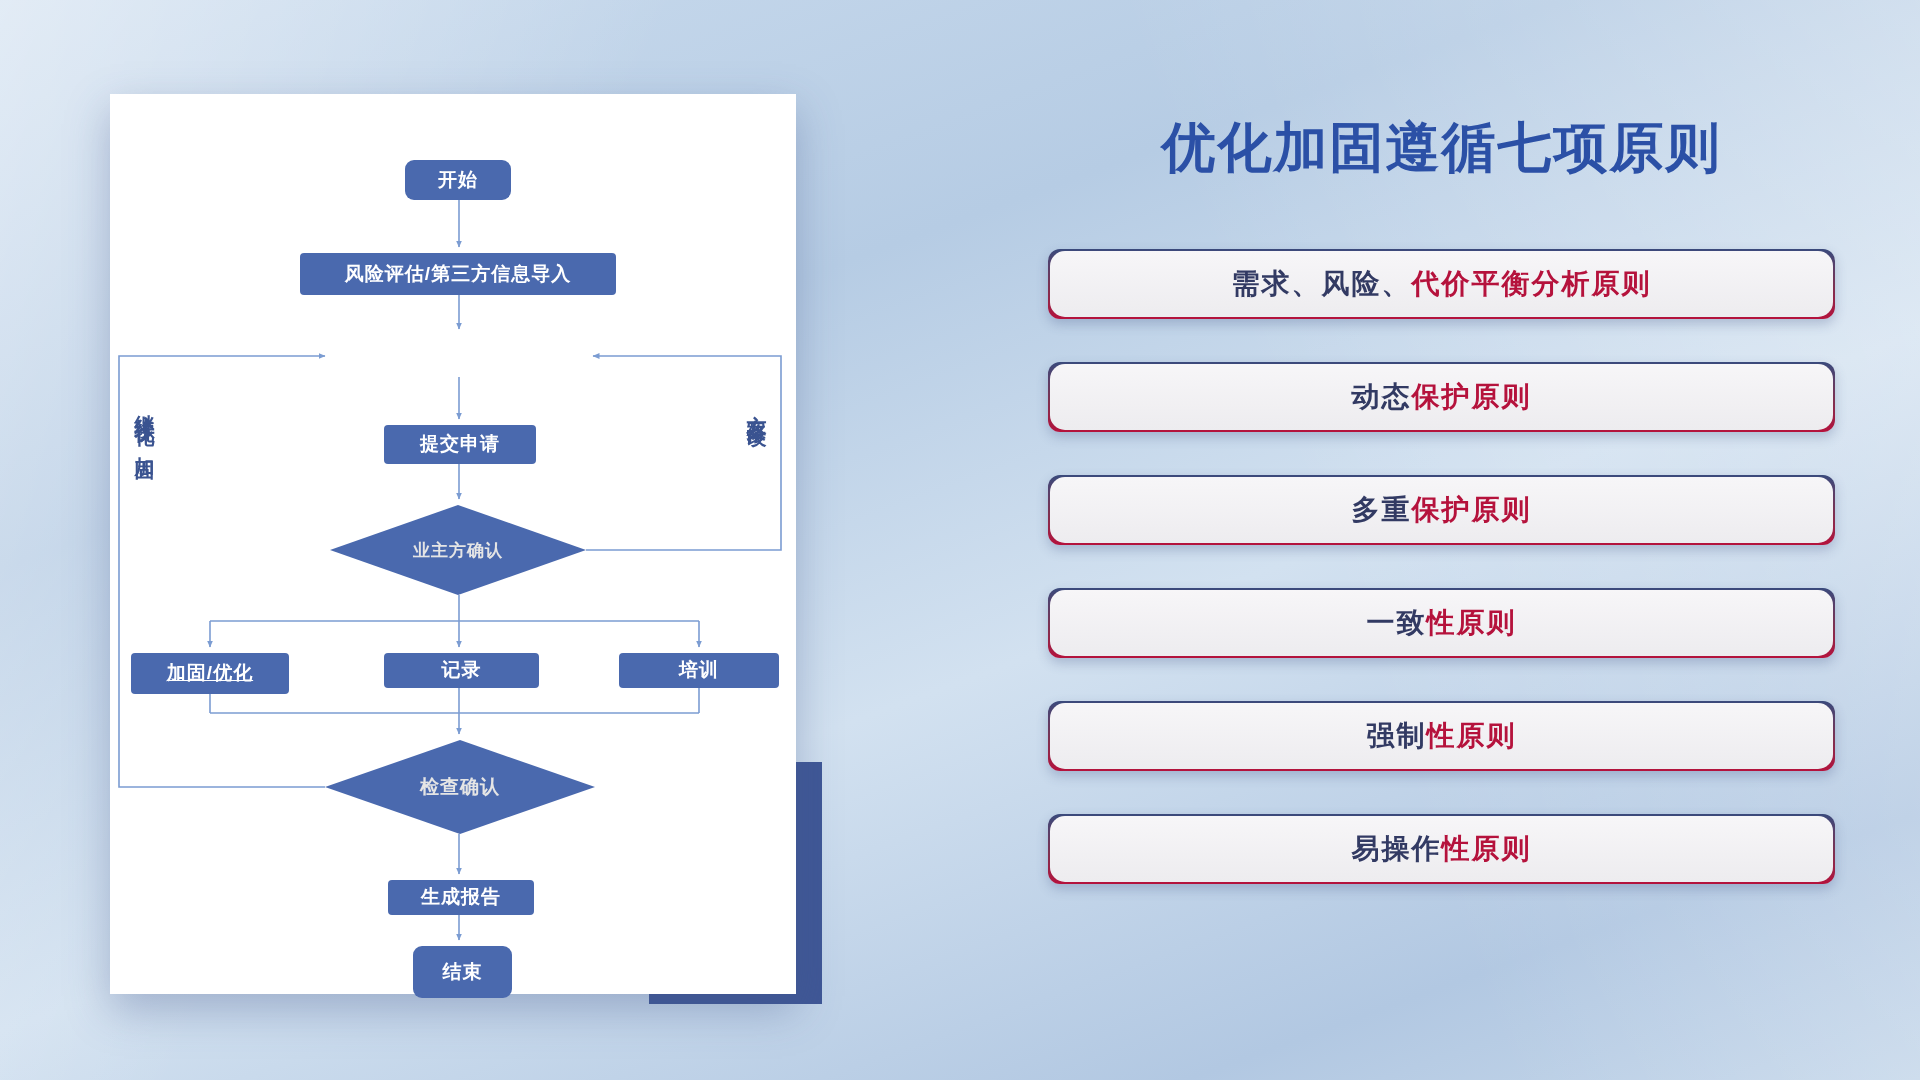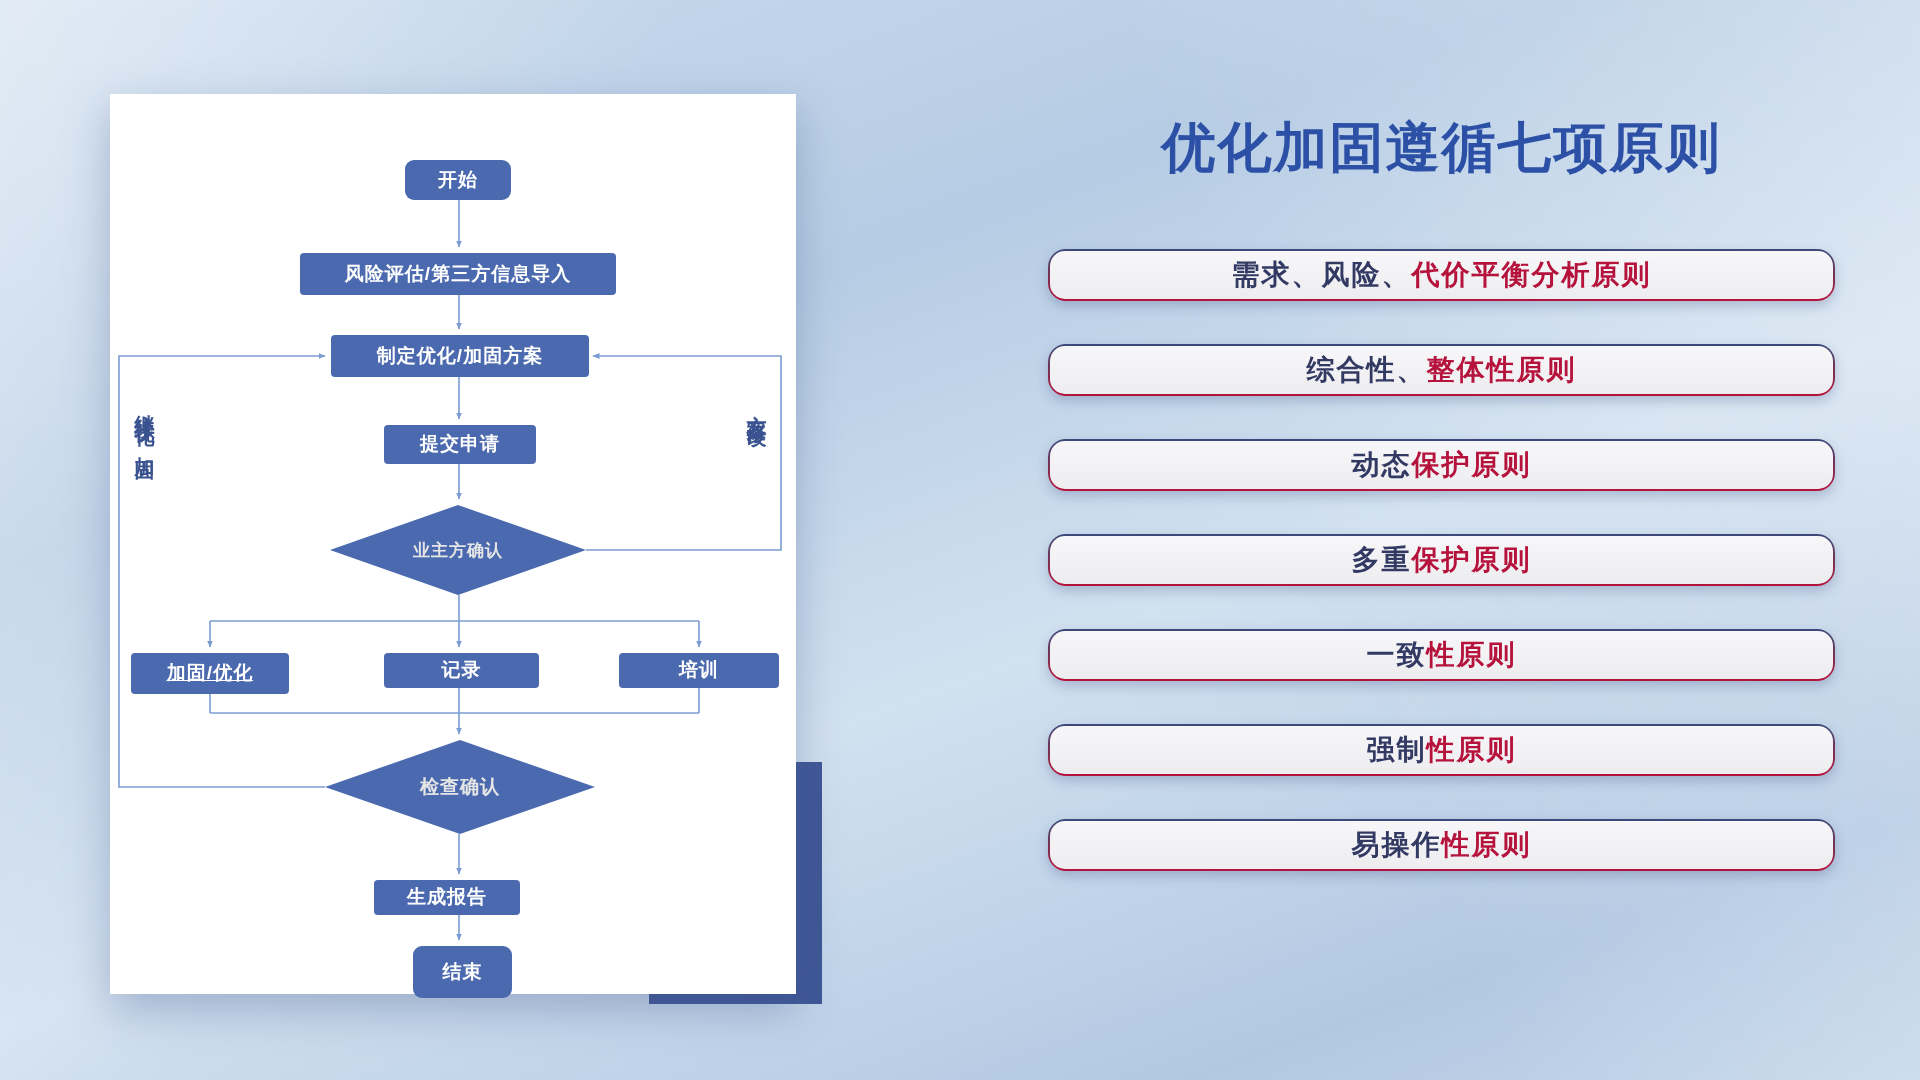--- a/index.html
+++ b/index.html
@@ -51,21 +51,21 @@
   .page-title {
     position:absolute; left:1048px; top:112px; width:787px;
     text-align:center; font-size:54px; font-weight:bold;
     color:var(--title-blue,#2b50a6); letter-spacing:2px;
   }
   .pill-list {
     position:absolute; left:1048px; top:249px; width:787px;
     display:flex; flex-direction:column; gap:43px;
   }
   .pill {
-    height:52px; border-radius:18px; padding:2px;
+    height:70px; border-radius:12px; padding:2px;
     background:linear-gradient(180deg, #3a4a7c 0%, #7e3050 55%, #b5123c 100%);
     box-shadow:0 5px 12px rgba(60,80,130,0.28);
   }
   .pill-inner {
     width:100%; height:100%; border-radius:15px;
     background:linear-gradient(180deg, #f7f6f8 0%, #edecef 100%);
     display:flex; align-items:center; justify-content:center;
     font-size:28px; font-weight:bold; letter-spacing:2px;
   }
   .pill-prefix { color:var(--pill-text-primary,#323a63); }
@@ -103,56 +103,49 @@
       <path d="M349 821 V846" marker-end="url(#arr)"></path>
       <path d="M476 456 H671 V262 H483" marker-end="url(#arr)"></path>
       <path d="M215 693 H9 V262 H215" marker-end="url(#arr)"></path>
     </g>
   </svg>
 
   <div class="fc-node rounded" style="left:295px; top:66px; width:106px; height:40px;">开始</div>
 
   <div class="fc-node" style="left:190px; top:159px; width:316px; height:42px;">风险评估/第三方信息导入</div>
 
-  <div class="fc-node" style="left:221px; top:241px; width:258px; height:42px;">制定优化/加固方案</div>
 
   <div class="fc-node" style="left:274px; top:331px; width:152px; height:39px;">提交申请</div>
 
   <div class="fc-diamond" style="left:220px; top:411px; width:256px; height:90px; font-size:17px;">业主方确认</div>
 
   <div class="fc-node" style="left:21px; top:559px; width:158px; height:41px;text-decoration:underline;">加固/优化</div>
 
   <div class="fc-node" style="left:274px; top:559px; width:155px; height:35px;">记录</div>
 
   <div class="fc-node" style="left:509px; top:559px; width:160px; height:35px;">培训</div>
 
   <div class="fc-diamond" style="left:215px; top:646px; width:270px; height:94px;">检查确认</div>
 
-  <div class="fc-node" style="left:264px; top:786px; width:146px; height:35px;">生成报告</div>
+  <div class="fc-node" style="left:278px; top:786px; width:146px; height:35px;">生成报告</div>
 
   <div class="fc-node rounded" style="left:303px; top:852px; width:99px; height:52px;">结束</div>
 
   <div class="vlabel" style="left:22px; top:305px; height:175px;">继续优化/加固</div>
 
   <div class="vlabel" style="left:634px; top:305px; height:120px;">方案修改</div>
 </div>
 
 <h1 class="page-title">优化加固遵循七项原则</h1>
 
 <div class="pill-list">
   <div class="pill">
     <div class="pill-inner">
       <span class="pill-prefix">需求、风险、</span>
         <span class="pill-suffix">代价平衡分析原则</span>
-    </div>
-  </div>
-  <div class="pill">
-    <div class="pill-inner">
-      <span class="pill-prefix">综合性、</span>
-        <span class="pill-suffix">整体性原则</span>
     </div>
   </div>
   <div class="pill">
     <div class="pill-inner">
       <span class="pill-prefix">动态</span>
         <span class="pill-suffix">保护原则</span>
     </div>
   </div>
   <div class="pill">
     <div class="pill-inner">

